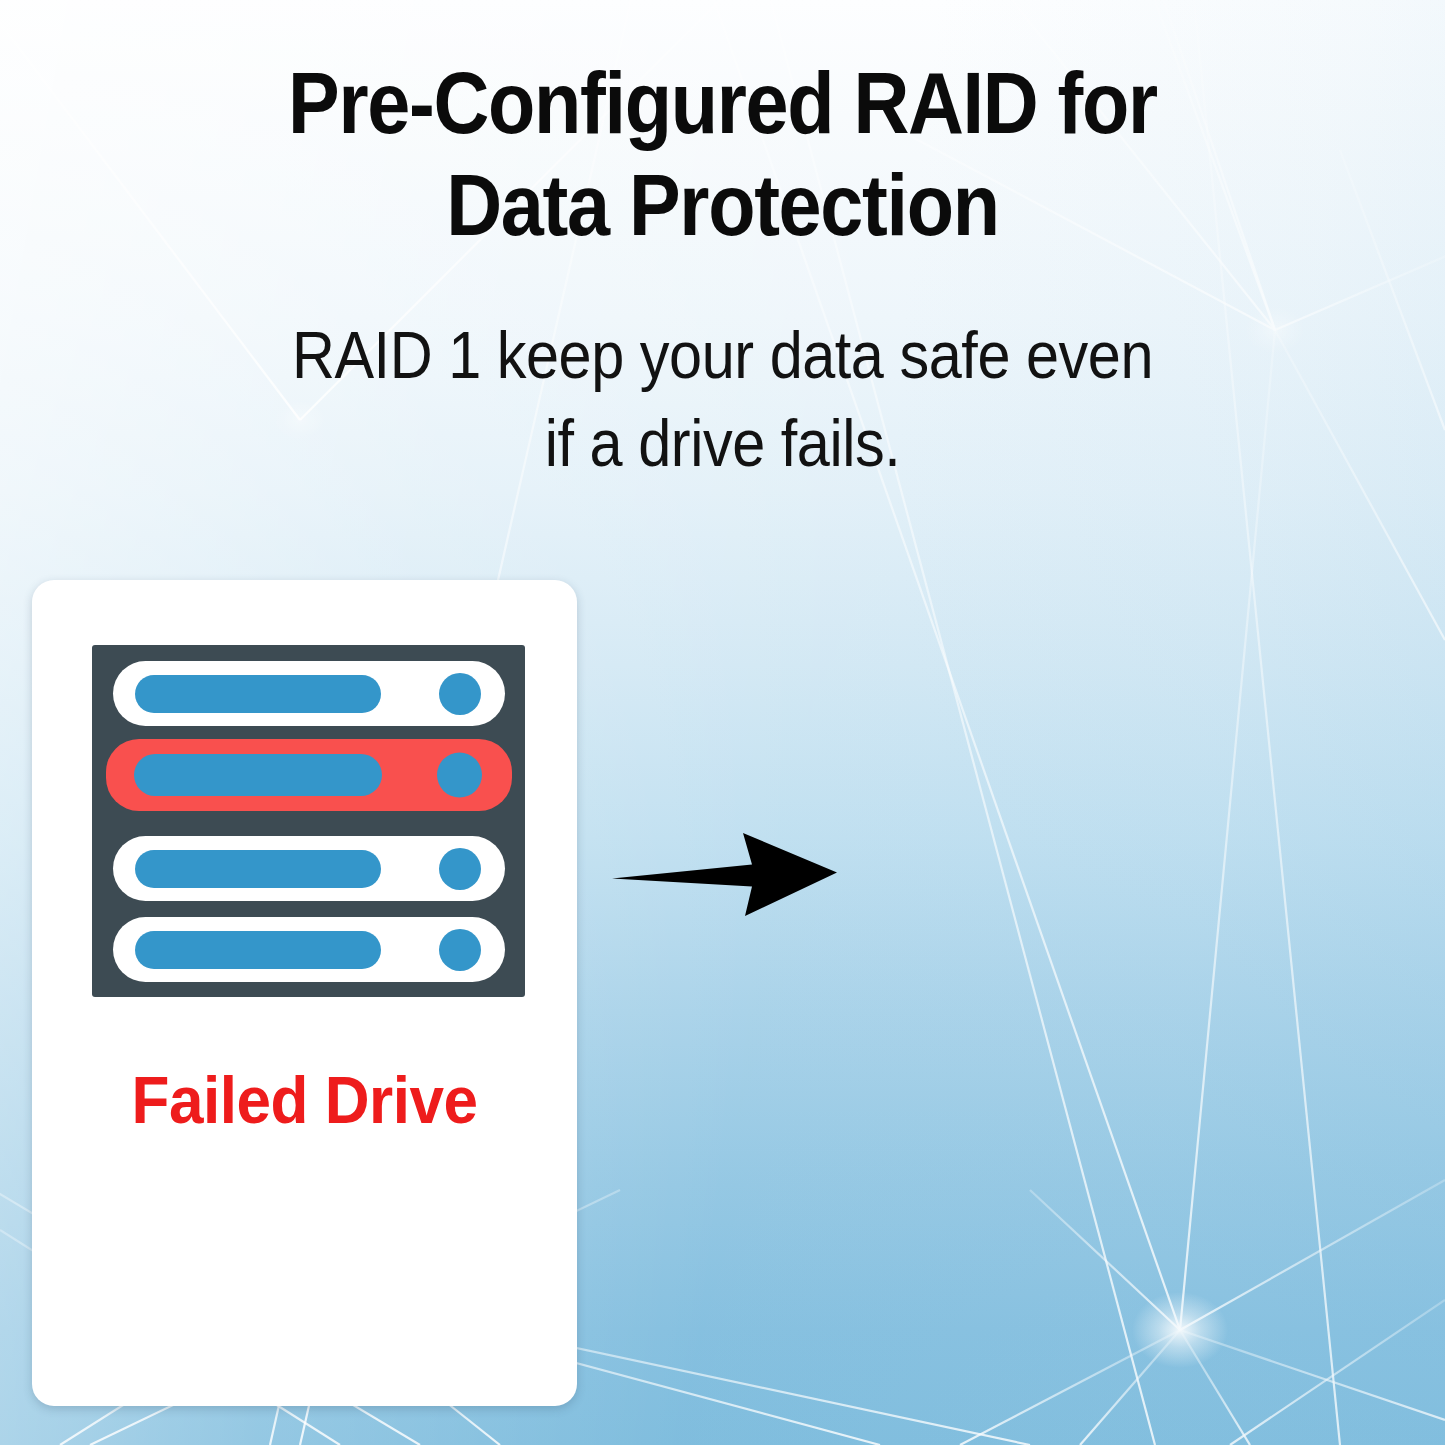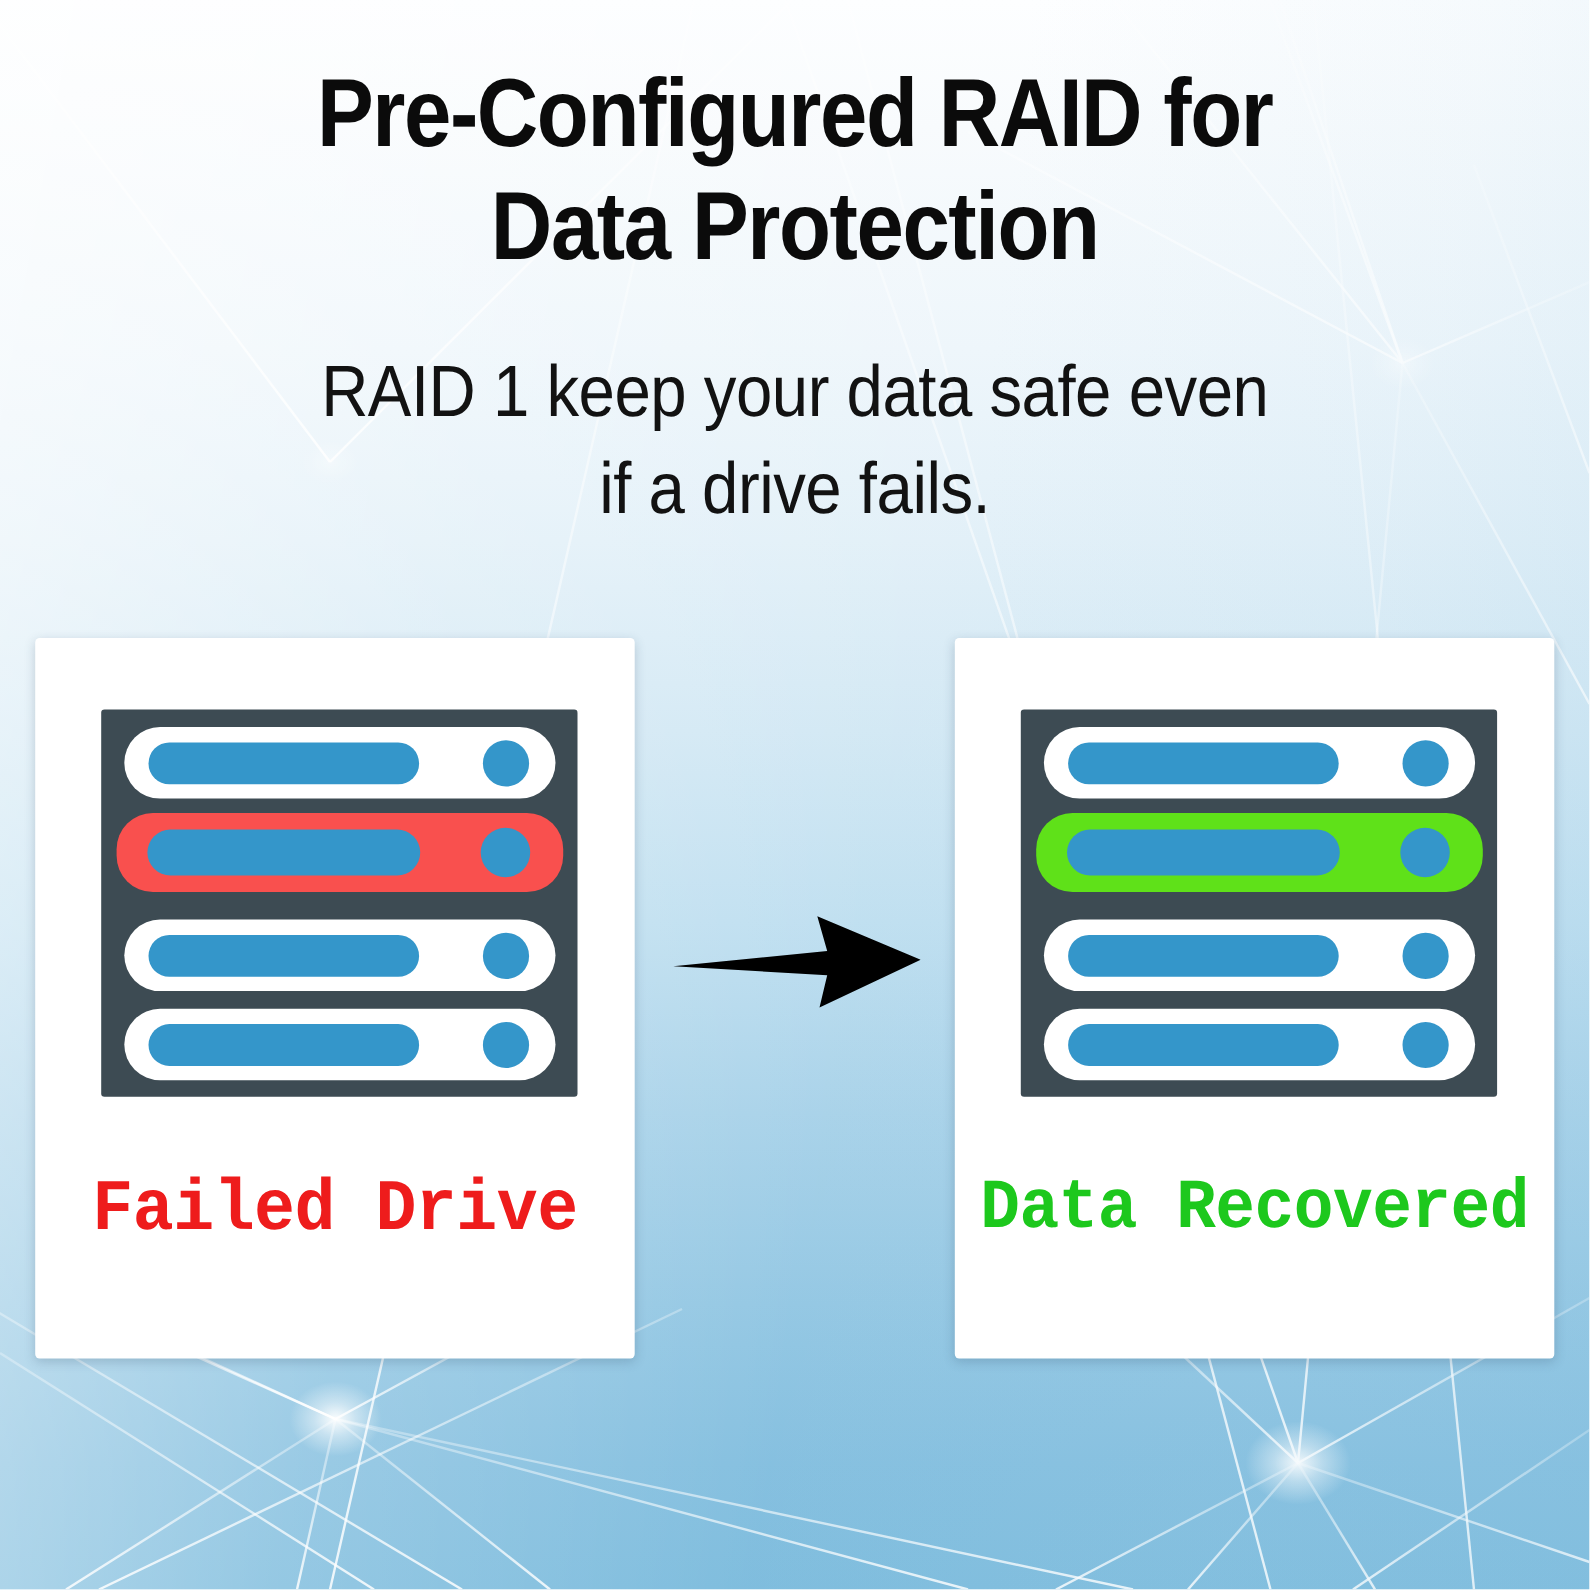--- a/index.html
+++ b/index.html
@@ -82,25 +82,24 @@
     transform: scaleX(0.90);
     transform-origin: center top;
     white-space: pre-line;
   }
 
   
   .card {
     position: absolute;
     top: 580px;
     width: 545px;
-    height: 655px;
+    height: 826px;
     background: #ffffff;
-    border-radius: 4px;
+    border-radius: 22px;
     box-shadow: 0 3px 10px rgba(40,70,95,0.22);
-    font-family: Liberation Mono, monospace;
   }
   .card-left  { left: 32px; }
   .card-right { left: 868px; }
 
   
   .chassis {
     position: absolute;
     left: 60px;
     top: 65px;
     width: 433px;
@@ -286,40 +285,14 @@
       </div>
 
     </div>
     <div class="card-label label-failed">Failed Drive</div>
   </div>
 
   <svg class="arrow" viewBox="0 0 225 92">
     <path d="M0 50.5 L140 36.5 L131 5 L225 44.5 L133 88 L140 58.5 Z" fill="#000000"></path>
   </svg>
 
-  <div class="card card-right">
-    <div class="chassis">
-
-      <div class="bay bay-r0">
-        <div class="bay-bar"></div>
-        <div class="bay-led"></div>
-      </div>
-
-      <div class="bay bay-r1 alert green">
-        <div class="bay-bar"></div>
-        <div class="bay-led"></div>
-      </div>
-
-      <div class="bay bay-r2">
-        <div class="bay-bar"></div>
-        <div class="bay-led"></div>
-      </div>
-
-      <div class="bay bay-r3">
-        <div class="bay-bar"></div>
-        <div class="bay-led"></div>
-      </div>
-
-    </div>
-    <div class="card-label label-recovered">Data Recovered</div>
-  </div>
 
 </div>
 
 </body></html>

